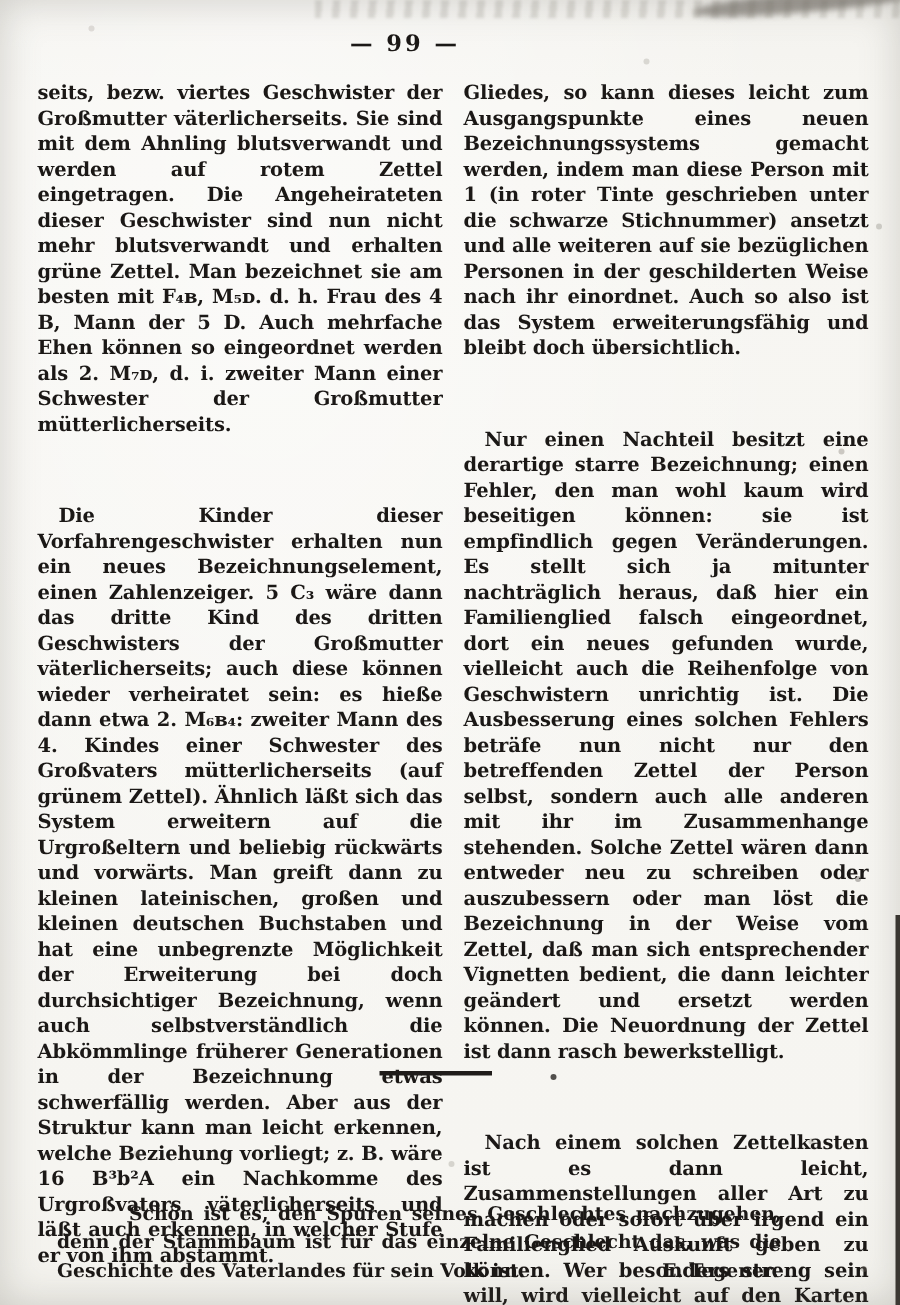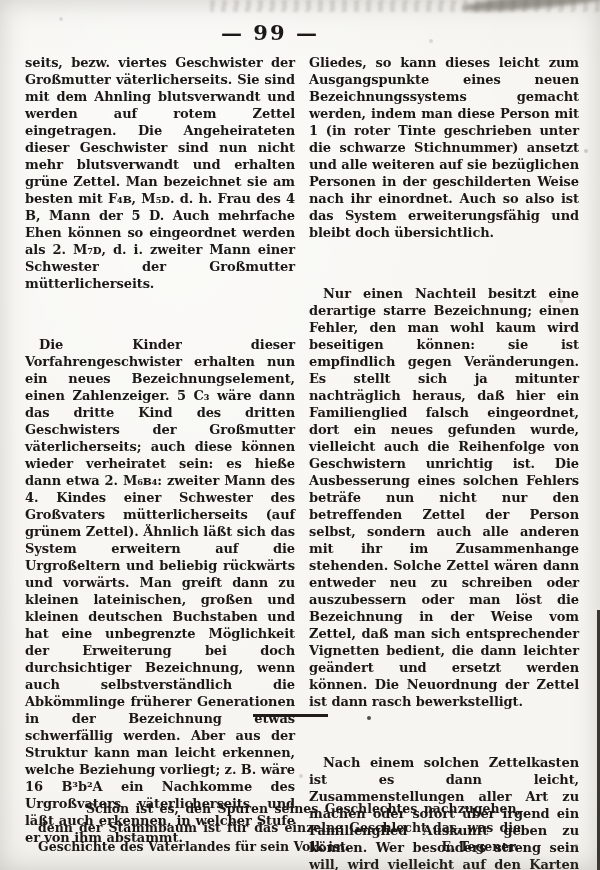--- a/index.html
+++ b/index.html
@@ -11,21 +11,21 @@
   }
   .page {
     position:absolute; inset:0;
     background:
       radial-gradient(ellipse at 30% 20%, rgba(255,255,255,.5), rgba(0,0,0,0) 60%),
       linear-gradient(180deg, #f3f2ee 0%, #f7f6f2 8%, #f6f5f1 90%, #f2f1ec 100%);
   }
   .page-number {
     position:absolute; top:20px; left:0; width:540px;
     text-align:center;
-    font-size:21px; font-weight:700; letter-spacing:2px;
+    font-size:15px; font-weight:700; letter-spacing:2px;
     color:#1b1816;
   }
   .columns {
     position:absolute; top:54px; left:25px; width:554px;
     display:flex; gap:14px;
   }
   .col {
     width:270px;
     font-size:13px; line-height:17px; font-weight:700;
     color:#1b1816;

